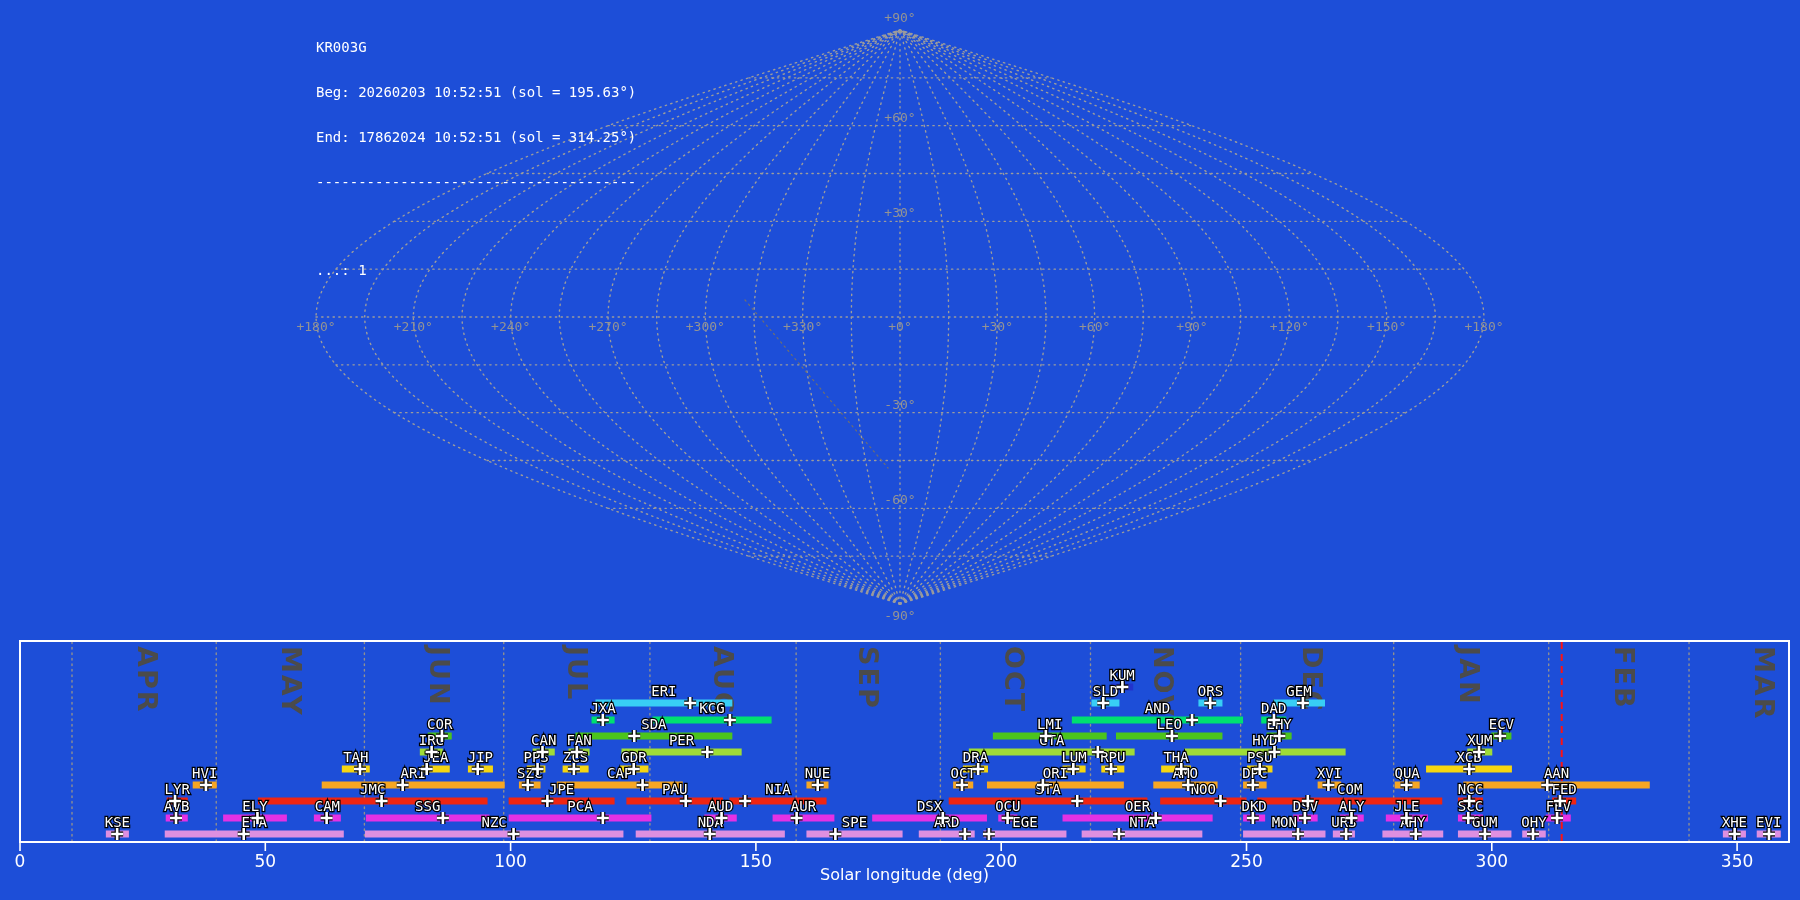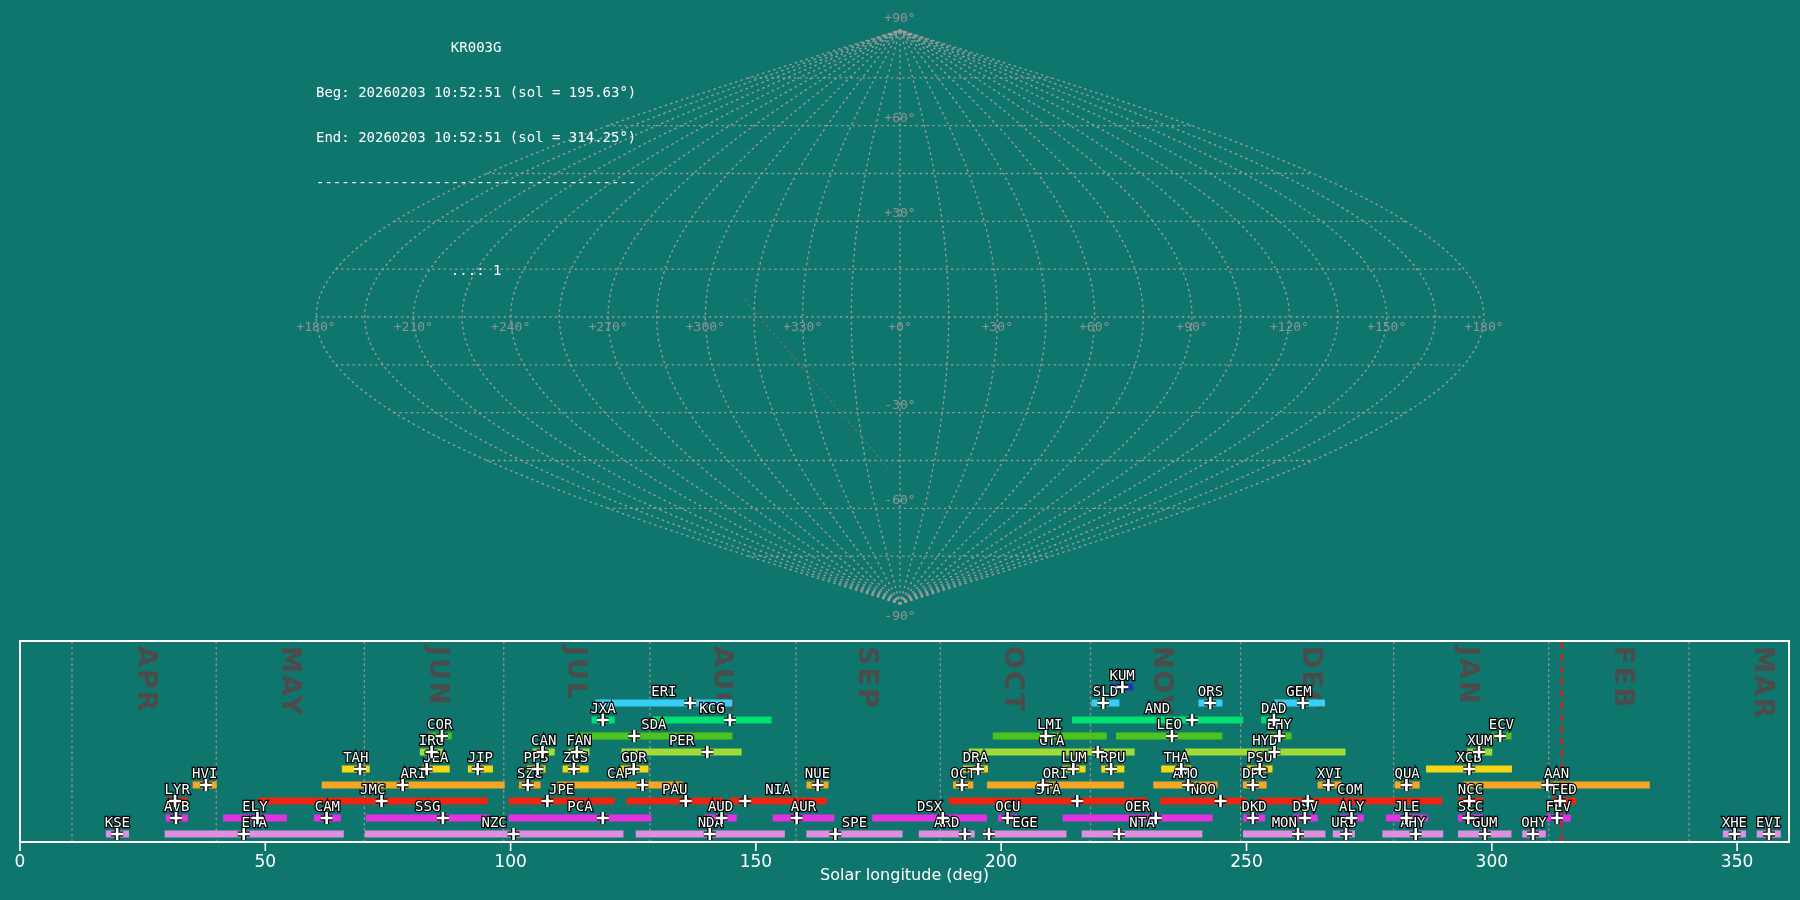--- a/index.html
+++ b/index.html
@@ -1,20 +1,20 @@
 <!DOCTYPE html>
 <html><head>
 <meta charset="utf-8">
 <style>
   html,body{margin:0;padding:0;background:#000;}
-  #stage{position:relative;width:1800px;height:900px;background:#0f766e;overflow:hidden;
+  #stage{position:relative;width:1800px;height:900px;background:#1d4ed8;overflow:hidden;
          font-family:"DejaVu Sans Mono",monospace;}
   #scene{position:absolute;left:0;top:0;}
   #header-block{position:absolute;left:316px;top:10px;color:#fff;font-size:14px;
-                line-height:15px;white-space:pre;font-family:"DejaVu Sans Mono",monospace;text-align:center;}
+                line-height:15px;white-space:pre;font-family:"DejaVu Sans Mono",monospace;}
   .hdr-gap{height:13px;}
 </style>
 </head>
 <body>
 
 <div id="stage">
   <svg id="scene" width="1800" height="900" viewBox="0 0 1800 900">
     <g id="sky-grid">
         <line x1="748.8496776601279" y1="556.1675" x2="1051.1503223398722" y2="556.1675" fill="none" stroke="#9c9c9c" stroke-width="1.4" stroke-dasharray="1.3 4.4" stroke-linecap="round"></line>
         <line x1="608" y1="508.334" x2="1192" y2="508.334" fill="none" stroke="#9c9c9c" stroke-width="1.4" stroke-dasharray="1.3 4.4" stroke-linecap="round"></line>
@@ -466,18 +466,18 @@
         <text x="1491.8" y="867" fill="#fff" font-size="17" font-family="&quot;DejaVu Sans&quot;, &quot;Liberation Sans&quot;, sans-serif" text-anchor="middle">300</text>
         <line x1="1737.1" y1="842" x2="1737.1" y2="851" stroke="#fff" stroke-width="1.6"></line>
         <text x="1737.1" y="867" fill="#fff" font-size="17" font-family="&quot;DejaVu Sans&quot;, &quot;Liberation Sans&quot;, sans-serif" text-anchor="middle">350</text>
         <text x="904.5" y="880" fill="#fff" font-size="16" font-family="&quot;DejaVu Sans&quot;, &quot;Liberation Sans&quot;, sans-serif" text-anchor="middle">Solar longitude (deg)</text>
       </g>
   </svg>
 
   <div id="header-block">
     <div>KR003G</div>
     <div>Beg: 20260203 10:52:51 (sol = 195.63°)</div>
-    <div>End: 20260203 10:52:51 (sol = 314.25°)</div>
+    <div>End: 17862024 10:52:51 (sol = 314.25°)</div>
     <div>--------------------------------------</div>
     <div class="hdr-gap"></div>
     <div>...: 1</div>
   </div>
 </div>
 
 </body></html>

